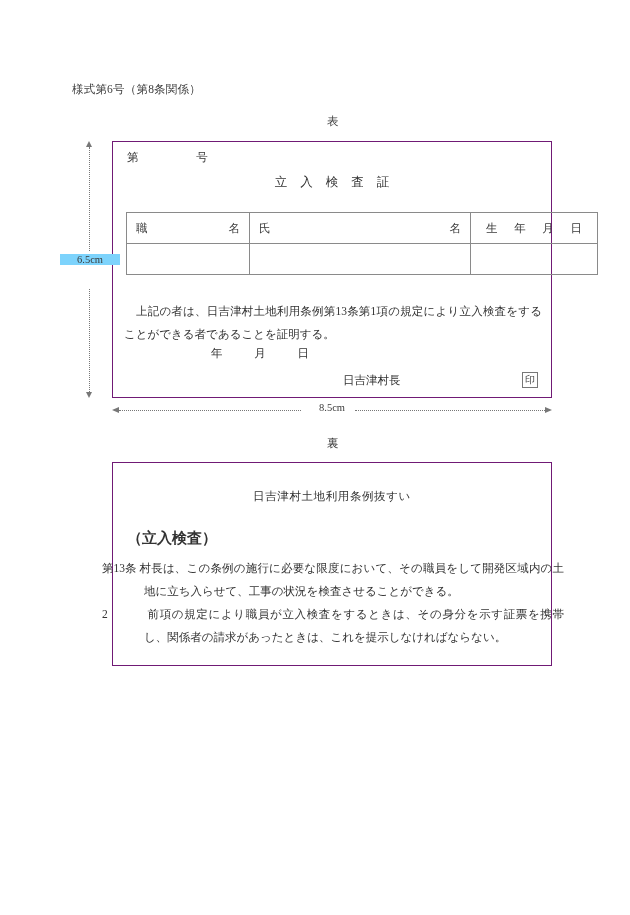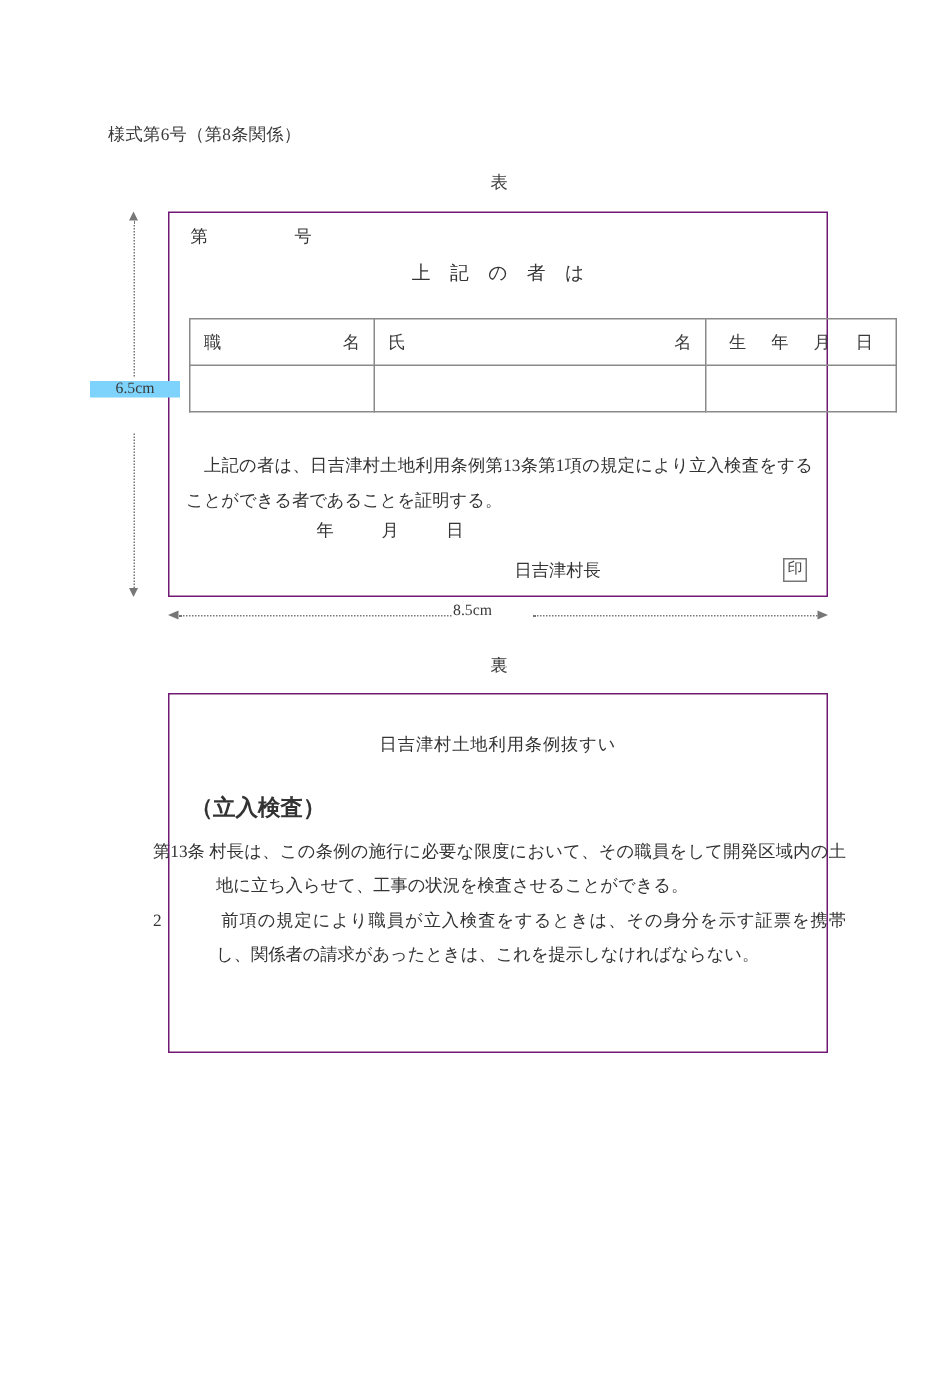--- a/index.html
+++ b/index.html
@@ -53,21 +53,21 @@
   .card.front {
     left: 112px;
     top: 141px;
     width: 440px;
     height: 257px;
   }
   .card.back {
     left: 112px;
     top: 462px;
     width: 440px;
-    height: 240px;
+    height: 204px;
   }
 
   
   .no-line {
     position: absolute;
     left: 14px;
     top: 8px;
     font-size: 11.5px;
     white-space: nowrap;
   }
@@ -254,21 +254,21 @@
     border-top: 3.5px solid transparent;
     border-bottom: 3.5px solid transparent;
   }
   .dim-h .arrow.left  { left: 0;  border-right: 7px solid #777777; }
   .dim-h .arrow.right { right: 0; border-left: 7px solid #777777; }
   .dim-h .label {
     position: absolute;
     left: 190px;
     top: -8px;
     width: 60px;
-    text-align: left;
+    text-align: center;
     font-size: 10.5px;
     color: #3a3a3a;
     background: #ffffff;
     white-space: nowrap;
   }
 </style>
 </head>
 <body>
 
 <div class="page">
@@ -278,21 +278,21 @@
   <div class="side-label front">表</div>
 
   <div class="card front">
 
     <div class="no-line">
       <span>第</span>
       <span class="gap"></span>
       <span>号</span>
     </div>
 
-    <div class="cert-title">上記の者は</div>
+    <div class="cert-title">立入検査証</div>
 
     <table class="info-table">
       <tbody>
           <tr>
         <td class="col-job">
           <div class="spread">
             <span>職</span>
             <span>名</span>
           </div>
         </td>

